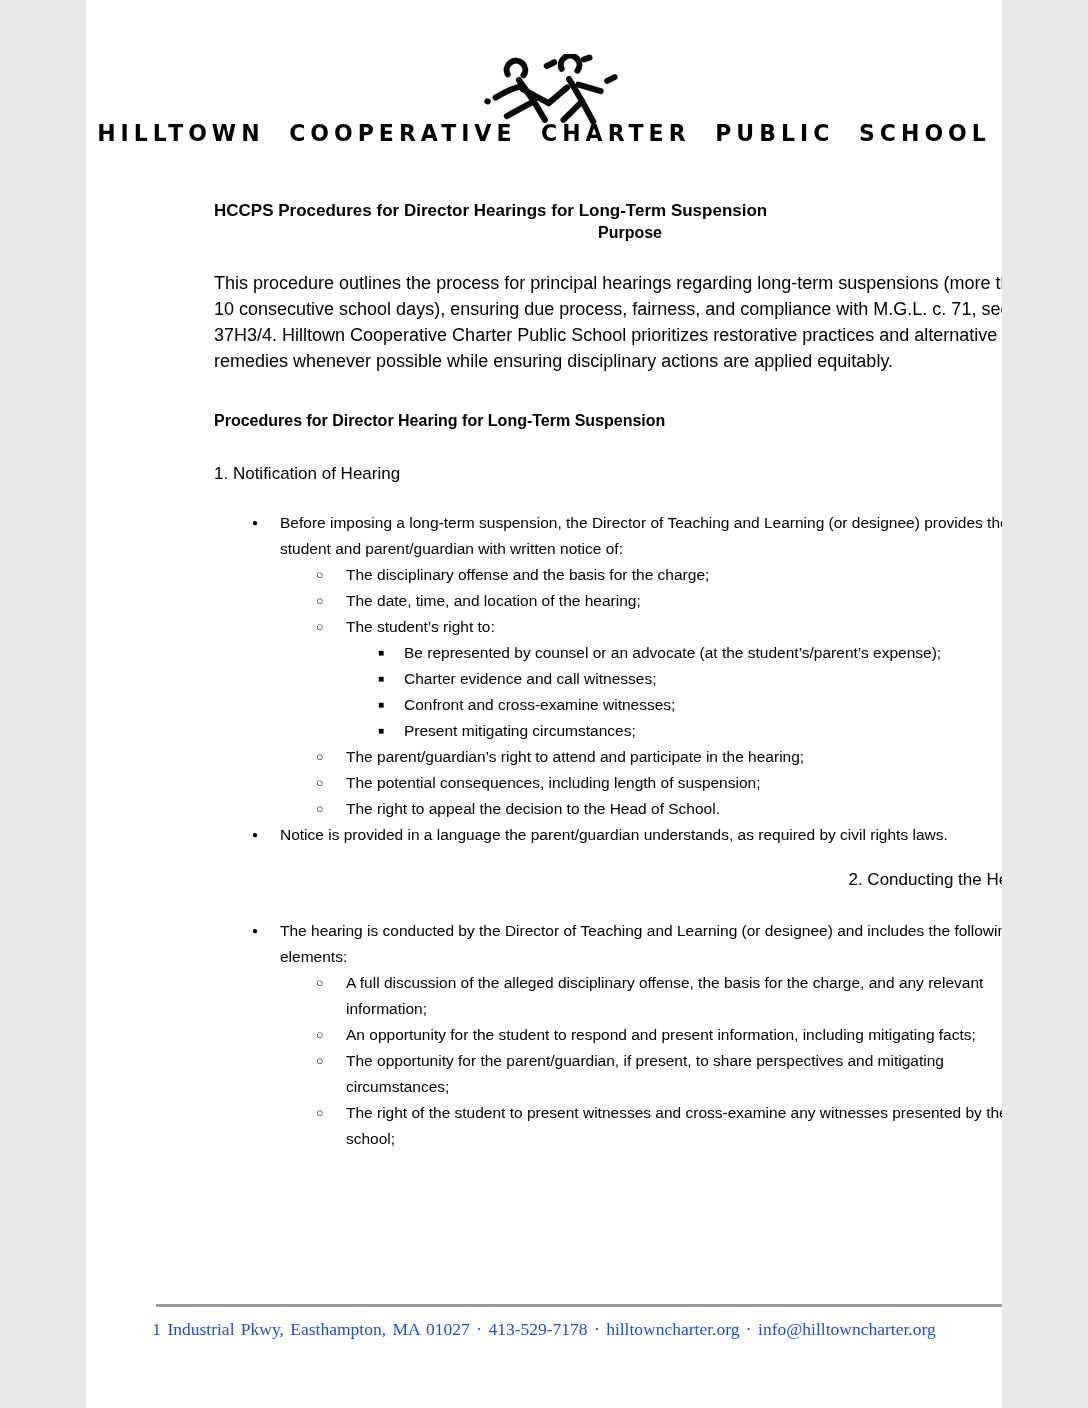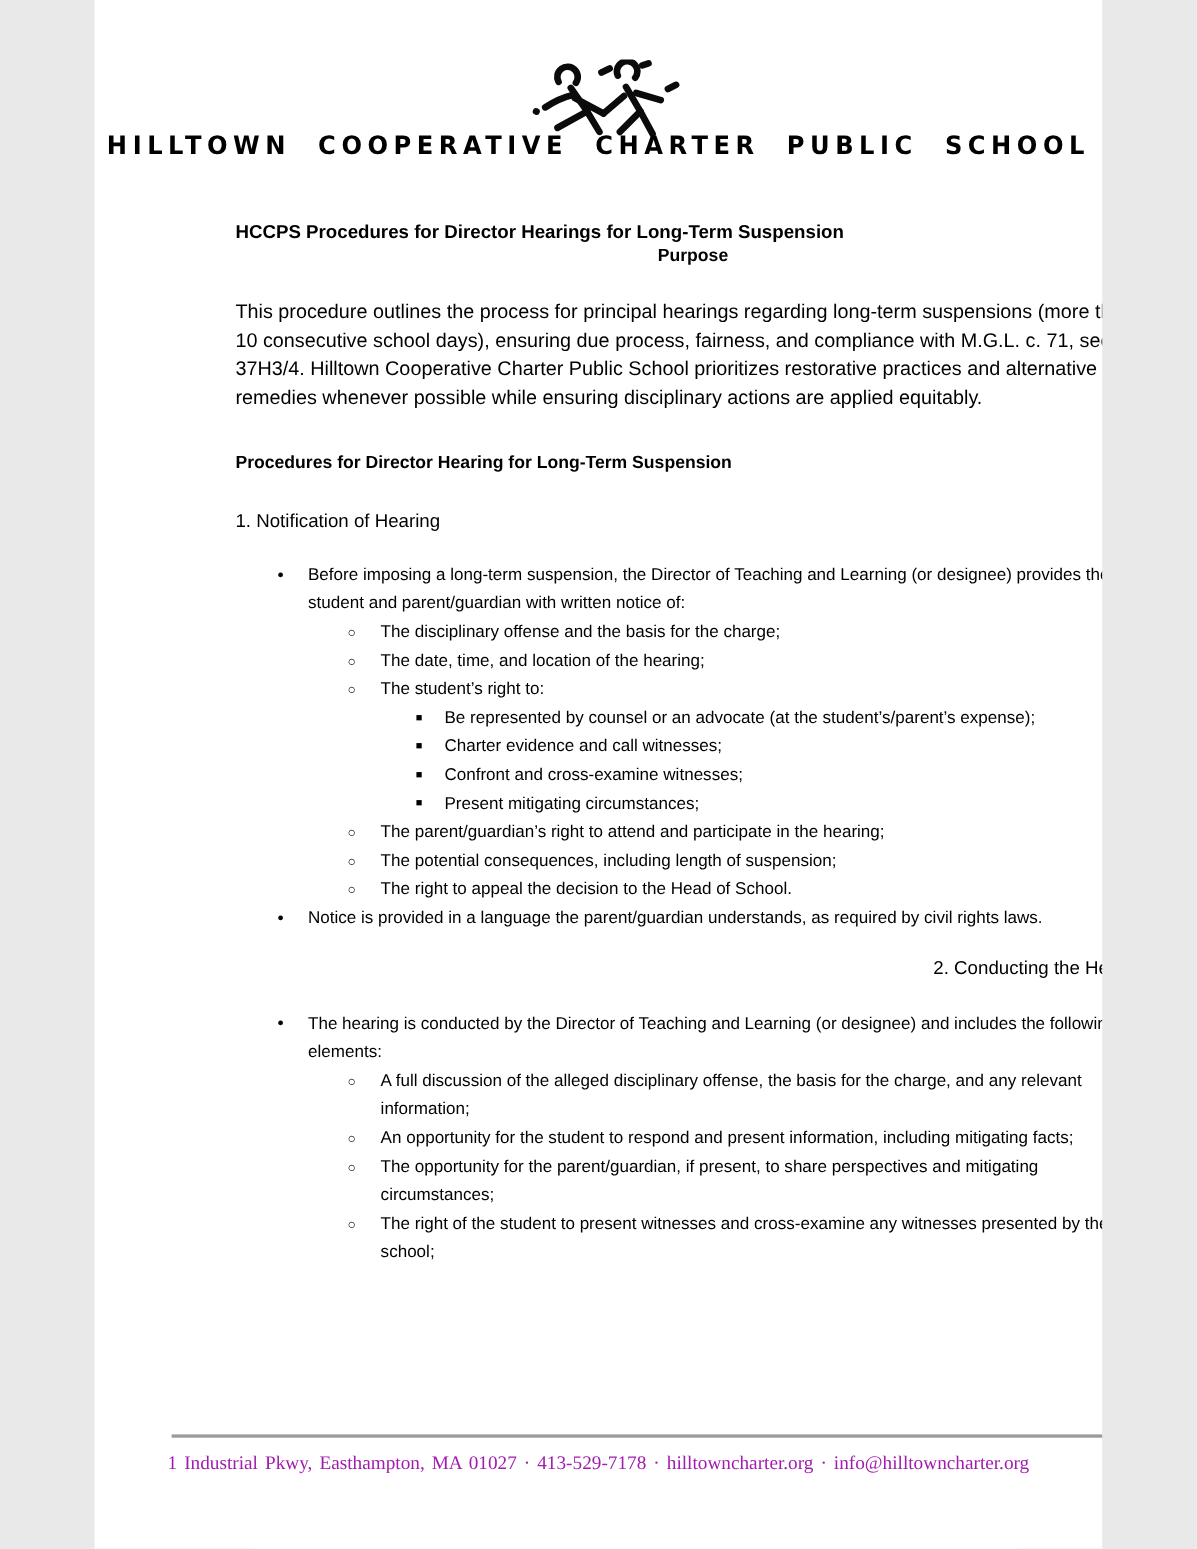--- a/index.html
+++ b/index.html
@@ -71,21 +71,21 @@
   .footer-rule{
     position:absolute;left:70px;top:1304px;width:948px;height:3px;
     background:#9b9b9b;
   }
   .footer-text{
     position:absolute;left:0;top:1316px;width:100%;
     text-align:center;
     font-family:"Liberation Serif", serif;
     font-size:17.5px;
     line-height:26px;
-    color:#a21caf;
+    color:#1d4ed8;
     word-spacing:2px;
   }
 </style>
 </head>
 <body>
 
 <div class="page">
 
   <div class="logo">
     <svg width="158" height="76" viewBox="0 0 170 80">

